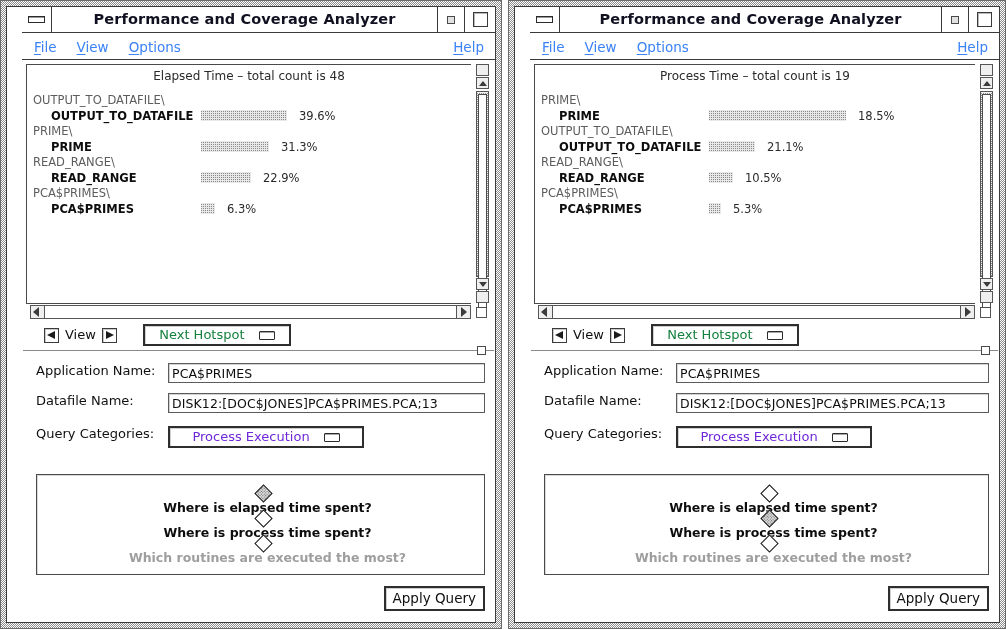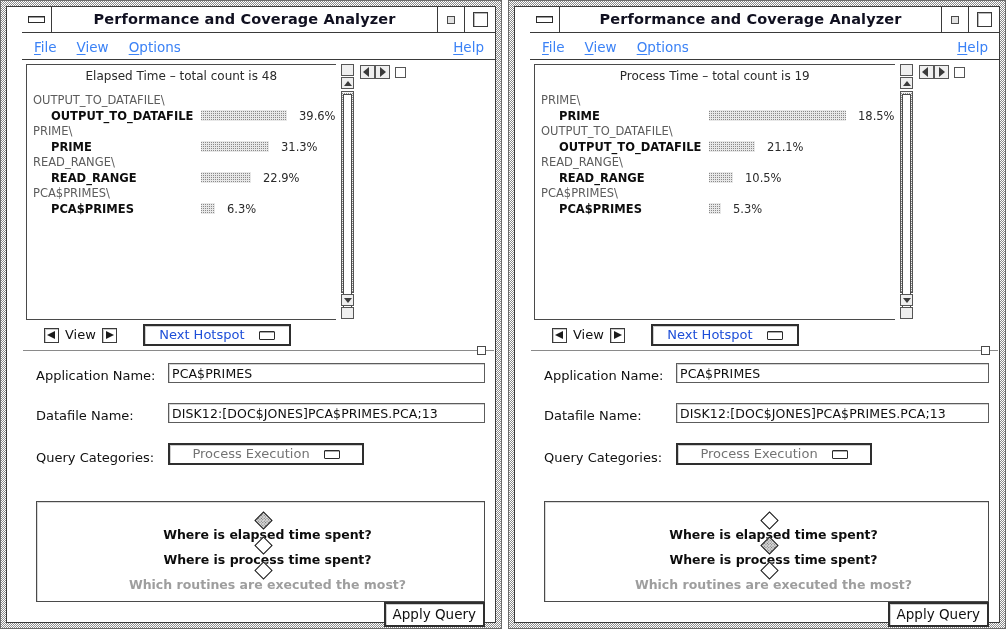--- a/index.html
+++ b/index.html
@@ -121,21 +121,21 @@
   .menu-item .mn { text-decoration: underline; text-underline-offset: 2px; }
   .menu-spacer { flex: 1 1 auto; }
   .menu-item.help { margin-right: 0; }
 
   
   .chart-area {
     position: relative;
     flex: 0 0 auto;
     height: 260px;
     display: flex;
-    flex-direction: row;
+    flex-direction: column;
     padding: 4px 4px 0 4px;
     box-sizing: border-box;
   }
   .chart-row-top { display: flex; align-items: stretch; height: 100%; }
   .chart-canvas {
     position: relative;
     flex: 1 1 auto;
     background: #ffffff;
     border: 1px solid #4a4a4a;
     border-right: none;
@@ -325,21 +325,21 @@
     min-width: 148px;
     border: 2px solid #2e2e2e;
     background: #ffffff;
     box-shadow: inset 1px 1px 0 #cfcfcf;
     display: flex;
     align-items: center;
     justify-content: center;
     box-sizing: border-box;
     padding: 0 10px;
   }
-  .opt-btn .lbl { font-size: 13px; color: #1d4ed8; padding-bottom: 1px; }
+  .opt-btn .lbl { font-size: 13px; color: #15803d; padding-bottom: 1px; }
   .opt-ind {
     width: 14px; height: 7px;
     border: 1px solid #2b2b2b;
     background: #ffffff;
     box-shadow: inset 0 1px 0 #a8a8a8;
     margin-left: 14px;
     border-radius: 1px;
     flex: 0 0 auto;
   }
 
@@ -360,22 +360,22 @@
   }
 
   
   .form-area {
     flex: 0 0 auto;
     padding: 12px 10px 6px 14px;
     box-sizing: border-box;
   }
   .form-row {
     display: flex;
-    align-items: flex-end;
-    margin-bottom: 20px;
+    align-items: flex-start;
+    margin-bottom: 10px;
   }
   .form-label {
     width: 132px;
     font-size: 13px;
     color: #101010;
     flex: 0 0 auto;
     white-space: nowrap;
   }
   .text-field {
     flex: 1 1 auto;
@@ -400,21 +400,21 @@
     min-width: 196px;
     border: 2px solid #2e2e2e;
     background: #ffffff;
     box-shadow: inset 1px 1px 0 #cfcfcf;
     display: flex;
     align-items: center;
     justify-content: center;
     box-sizing: border-box;
     padding: 0 10px;
   }
-  .query-btn .lbl { font-size: 13px; color: #737373; padding-bottom: 1px; }
+  .query-btn .lbl { font-size: 13px; color: #6d28d9; padding-bottom: 1px; }
 
   
   .radio-box {
     margin: 10px 10px 0 14px;
     border: 1px solid #4a4a4a;
     box-shadow: inset 1px 1px 0 #d9d9d9;
     padding: 12px 0 12px 14px;
     flex: 0 0 auto;
     background: #ffffff;
     box-sizing: border-box;

